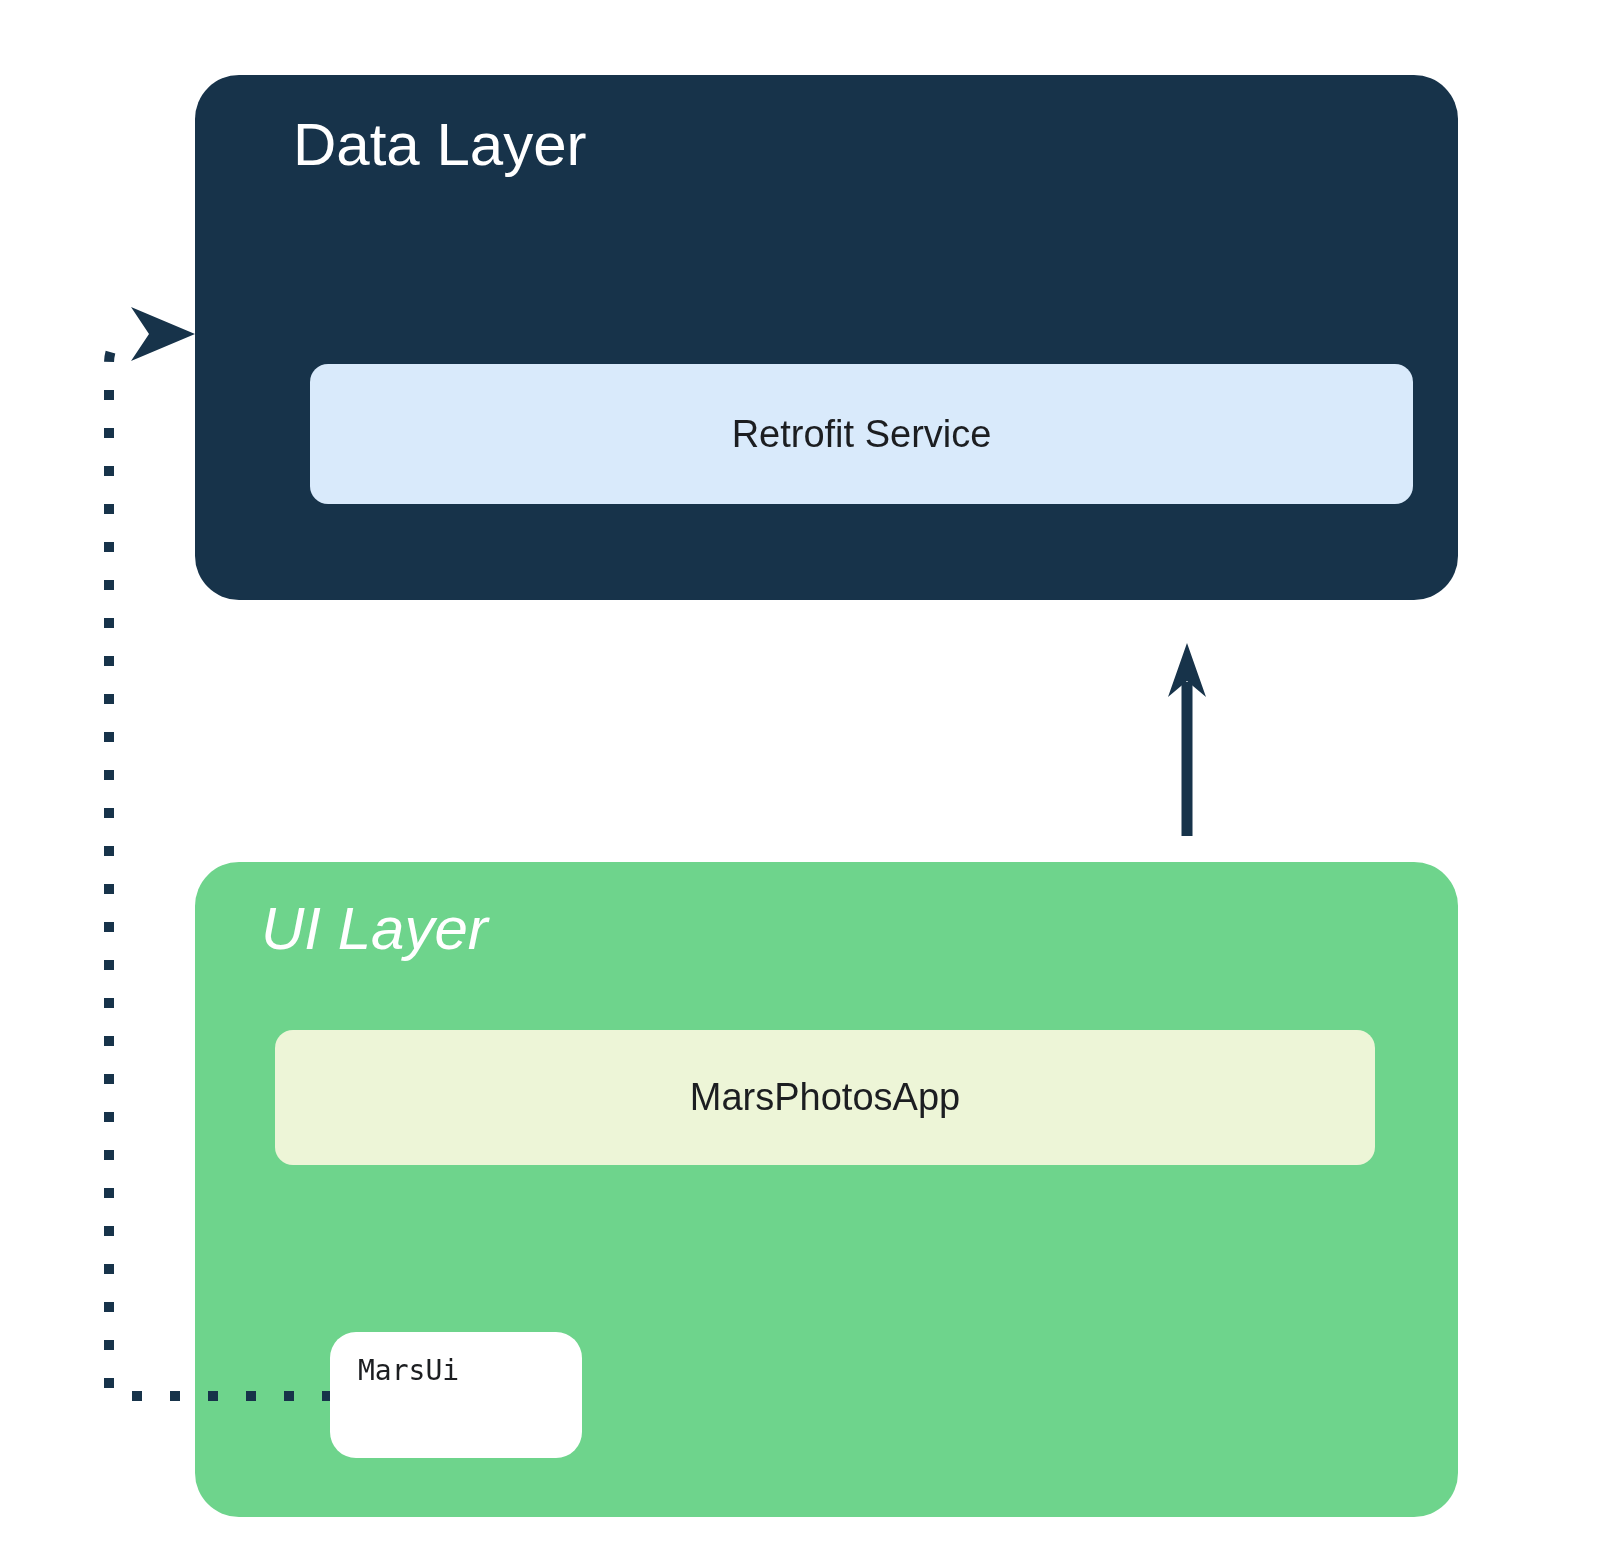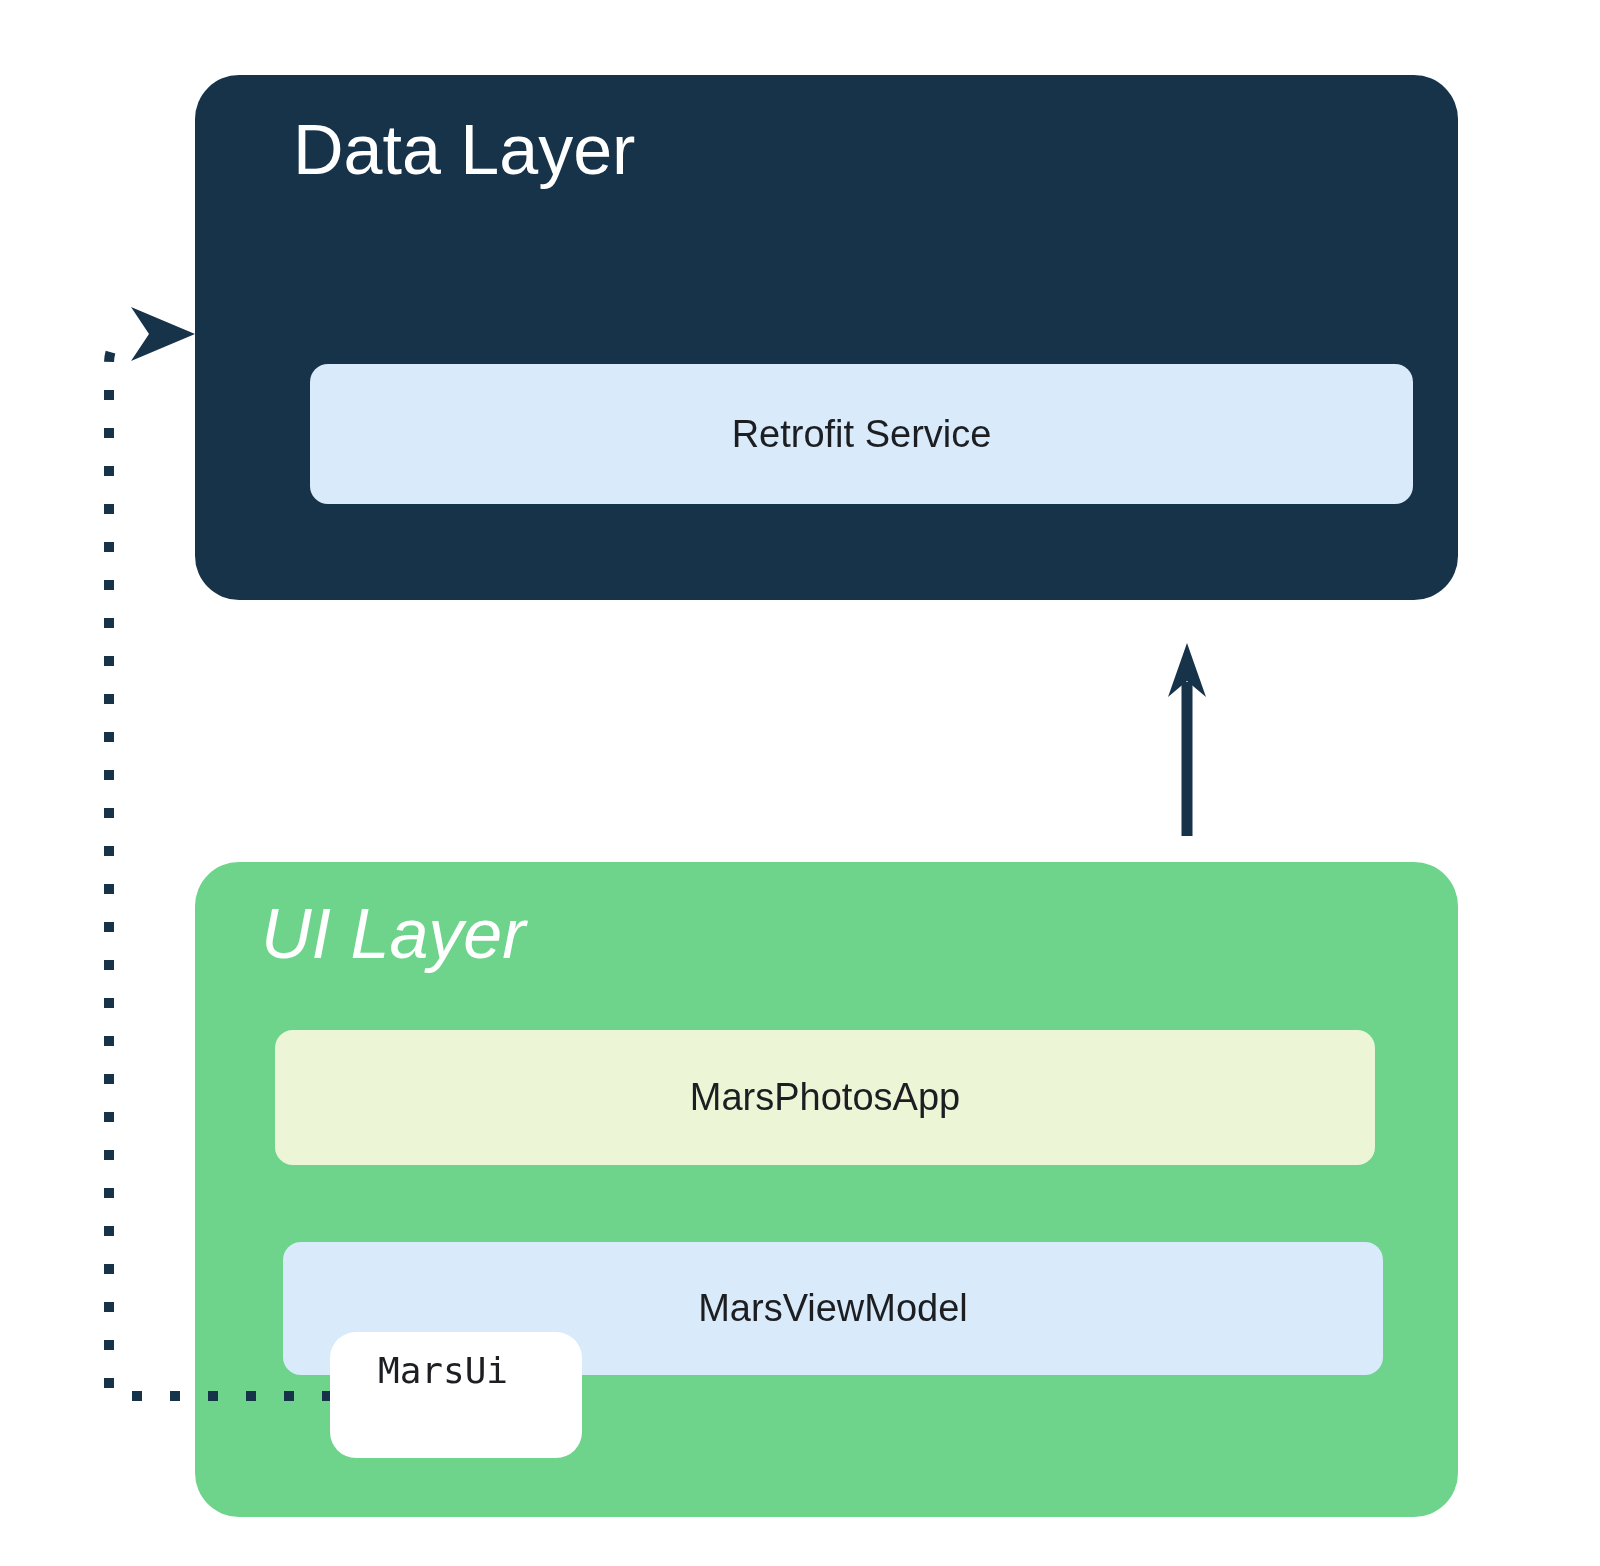--- a/index.html
+++ b/index.html
@@ -16,21 +16,21 @@
     position:relative;
     width:1600px;height:1566px;
     background:var(--white);
     font-family:"Liberation Sans",sans-serif;
     overflow:hidden;
   }
   .layer{position:absolute;border-radius:44px;}
   .layer-title{
     position:absolute;
     line-height:1;
-    font-size:70px;
+    font-size:60px;
     font-weight:400;
     color:var(--text-light);
     white-space:nowrap;
   }
   .data-layer{left:195px;top:75px;width:1263px;height:525px;background:var(--navy);}
   .data-layer .layer-title{left:98px;top:40px;}
   .ui-layer{left:195px;top:862px;width:1263px;height:655px;background:var(--green);}
   .ui-layer .layer-title{left:66px;top:37px;font-style:italic;}
   .inner-box{
     position:absolute;
@@ -42,23 +42,23 @@
   }
   .retrofit-box{left:115px;top:289px;width:1103px;height:140px;background:var(--light-blue);}
   .app-box{left:80px;top:168px;width:1100px;height:135px;background:var(--cream);}
   .vm-box{left:88px;top:380px;width:1100px;height:133px;background:var(--light-blue);}
   .state-box{
     position:absolute;
     left:330px;top:1332px;width:252px;height:126px;
     background:var(--white);
     border-radius:26px;
     box-sizing:border-box;
-    padding:14px 0 0 48px;
+    padding:14px 0 0 28px;
     font-family:"DejaVu Sans Mono","Liberation Mono",monospace;
-    font-size:36px;line-height:50px;
+    font-size:28px;line-height:50px;
     color:var(--text-dark);
   }
   .state-box .state-line{display:block;}
   svg.overlay{position:absolute;left:0;top:0;pointer-events:none;}
   .arrow-line{stroke:var(--navy);stroke-width:11;fill:none;}
   .arrow-head{fill:var(--navy);}
   .dotted-path{stroke:var(--navy);stroke-width:10;fill:none;stroke-dasharray:10 28;}
   .dart-head{fill:var(--navy);}
 </style>
 </head>
@@ -76,23 +76,20 @@
   <svg class="overlay" width="1600" height="1566" viewBox="0 0 1600 1566">
     <line class="arrow-line" x1="1187" y1="836" x2="1187" y2="682"></line>
     <polygon class="arrow-head" points="1187,643 1168,697 1187,681 1206,697"></polygon>
   </svg>
 
   <div class="layer ui-layer">
     <div class="layer-title">UI Layer</div>
     <div class="inner-box app-box">
       <span>MarsPhotosApp</span>
     </div>
-    <div class="inner-box vm-box">
-      <span>MarsViewModel</span>
-    </div>
   </div>
 
   <svg class="overlay" width="1600" height="1566" viewBox="0 0 1600 1566">
     <path class="dotted-path" d="M 332 1396 L 116 1396 Q 109 1396 109 1389 L 109 364 Q 109 339 130 334"></path>
     <polygon class="dart-head" points="195,334 131,307 149,334 131,361"></polygon>
   </svg>
 
   <div class="state-box">
     <span class="state-line">MarsUi</span>
   </div>

